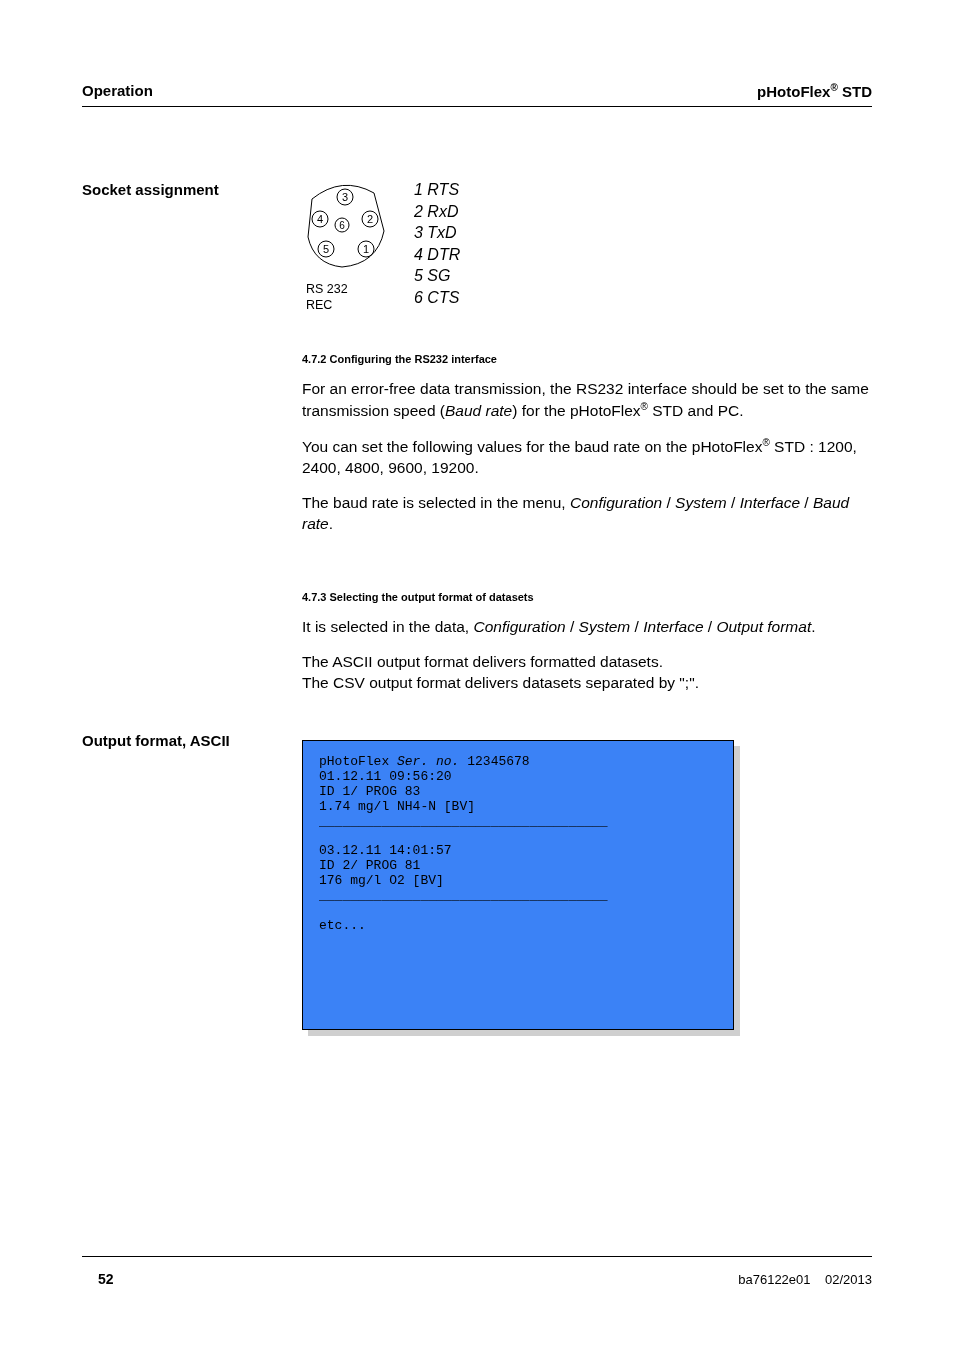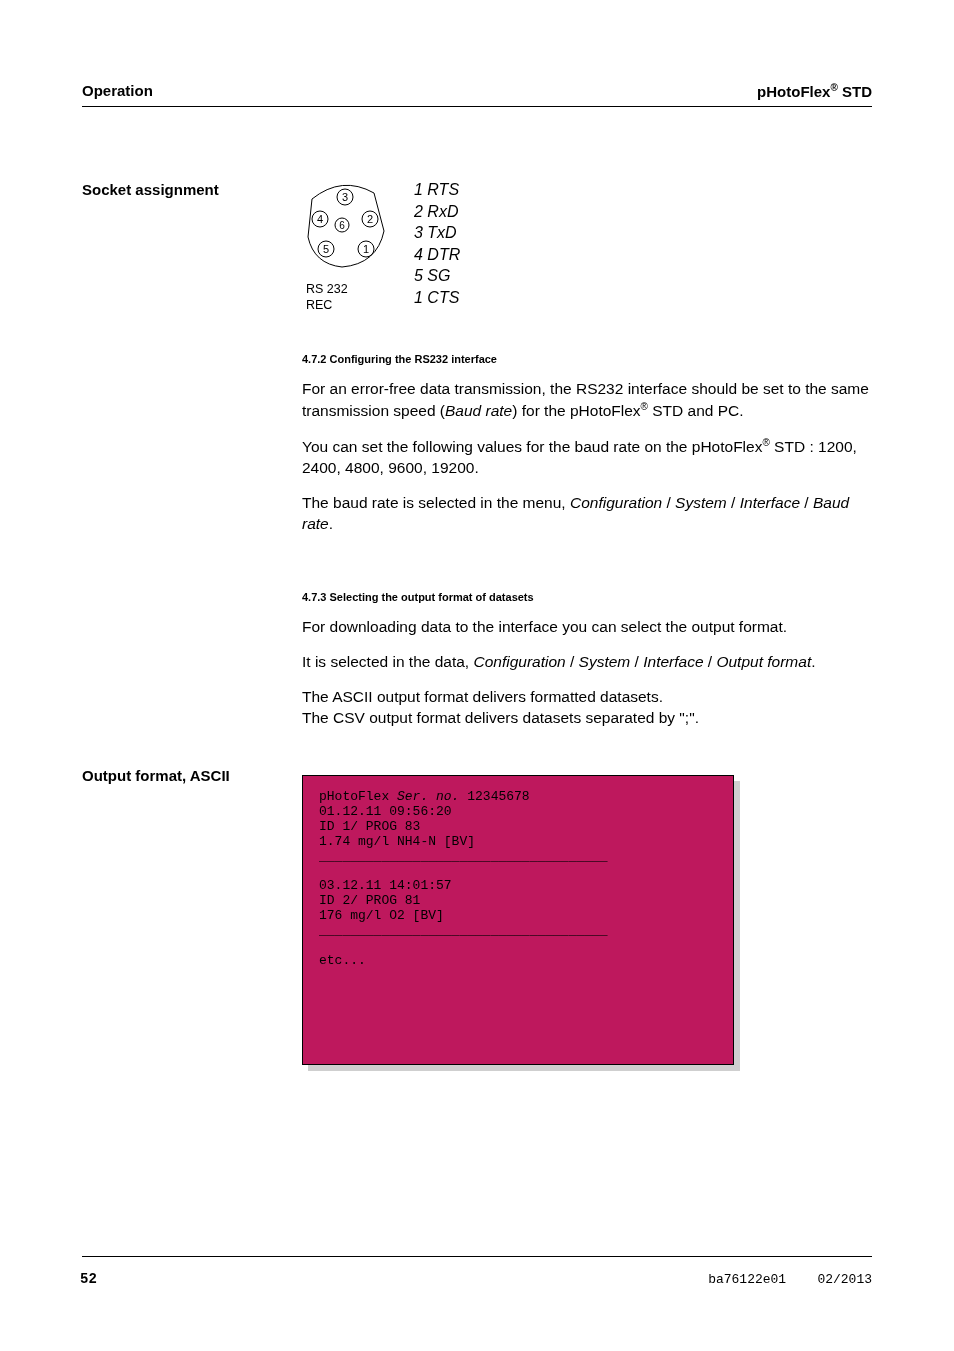--- a/index.html
+++ b/index.html
@@ -93,38 +93,37 @@
     left: 6px;
     width: 432px;
     height: 290px;
     background: #cfcfcf;
   }
   .code-box {
     position: relative;
     width: 432px;
     height: 290px;
     border: 1px solid #000;
-    background: #be185d;
+    background: #3b82f6;
     padding: 14px 16px;
     font-family: "Courier New", monospace;
     font-size: 13px;
     line-height: 1.15;
     white-space: pre;
   }
   .code-box .ital { font-style: italic; }
   .footer {
     position: absolute;
     bottom: 64px;
-    left: 80px;
+    left: 98px;
     right: 82px;
     display: flex;
     justify-content: space-between;
     align-items: flex-end;
     font-size: 14px;
-    font-family: Liberation Mono, monospace;
   }
   .footer-rule {
     position: absolute;
     bottom: 94px;
     left: 82px;
     right: 82px;
     border: none;
     border-top: 1.5px solid #000;
   }
   .footer-left { font-weight: bold; }
@@ -167,39 +166,38 @@
             <div>RS 232</div>
             <div>REC</div>
           </div>
         </div>
         <div class="pin-list">
           <div>1 RTS</div>
           <div>2 RxD</div>
           <div>3 TxD</div>
           <div>4 DTR</div>
           <div>5 SG</div>
-          <div>1 CTS</div>
+          <div>6 CTS</div>
         </div>
       </div>
     </div>
   </div>
 
   <div class="subheading">4.7.2   Configuring the RS232 interface</div>
   <div class="body-text">
     <span>For an error-free data transmission, the RS232 interface should be set to the same transmission speed (</span><span class="italic">Baud rate</span><span>) for the pHotoFlex</span><sup>®</sup><span> STD and PC.</span>
   </div>
   <div class="body-text">
     <span>You can set the following values for the baud rate on the pHotoFlex</span><sup>®</sup><span> STD : 1200, 2400, 4800, 9600, 19200.</span>
   </div>
   <div class="body-text">
     <span>The baud rate is selected in the menu, </span><span class="italic">Configuration</span><span> / </span><span class="italic">System</span><span> / </span><span class="italic">Interface</span><span> / </span><span class="italic">Baud rate</span><span>.</span>
   </div>
 
   <div class="subheading" style="margin-top:56px">4.7.3   Selecting the output format of datasets</div>
-  <div class="body-text">For downloading data to the interface you can select the output format.</div>
   <div class="body-text">
     <span>It is selected in the data, </span><span class="italic">Configuration</span><span> / </span><span class="italic">System</span><span> / </span><span class="italic">Interface</span><span> / </span><span class="italic">Output format</span><span>.</span>
   </div>
   <div class="body-text">
     <span>The ASCII output format delivers formatted datasets.</span><br>
     <span>The CSV output format delivers datasets separated by ";".</span>
   </div>
 
   <div class="section-row" style="margin-top:36px">
     <div class="left-col">Output format, ASCII</div>

